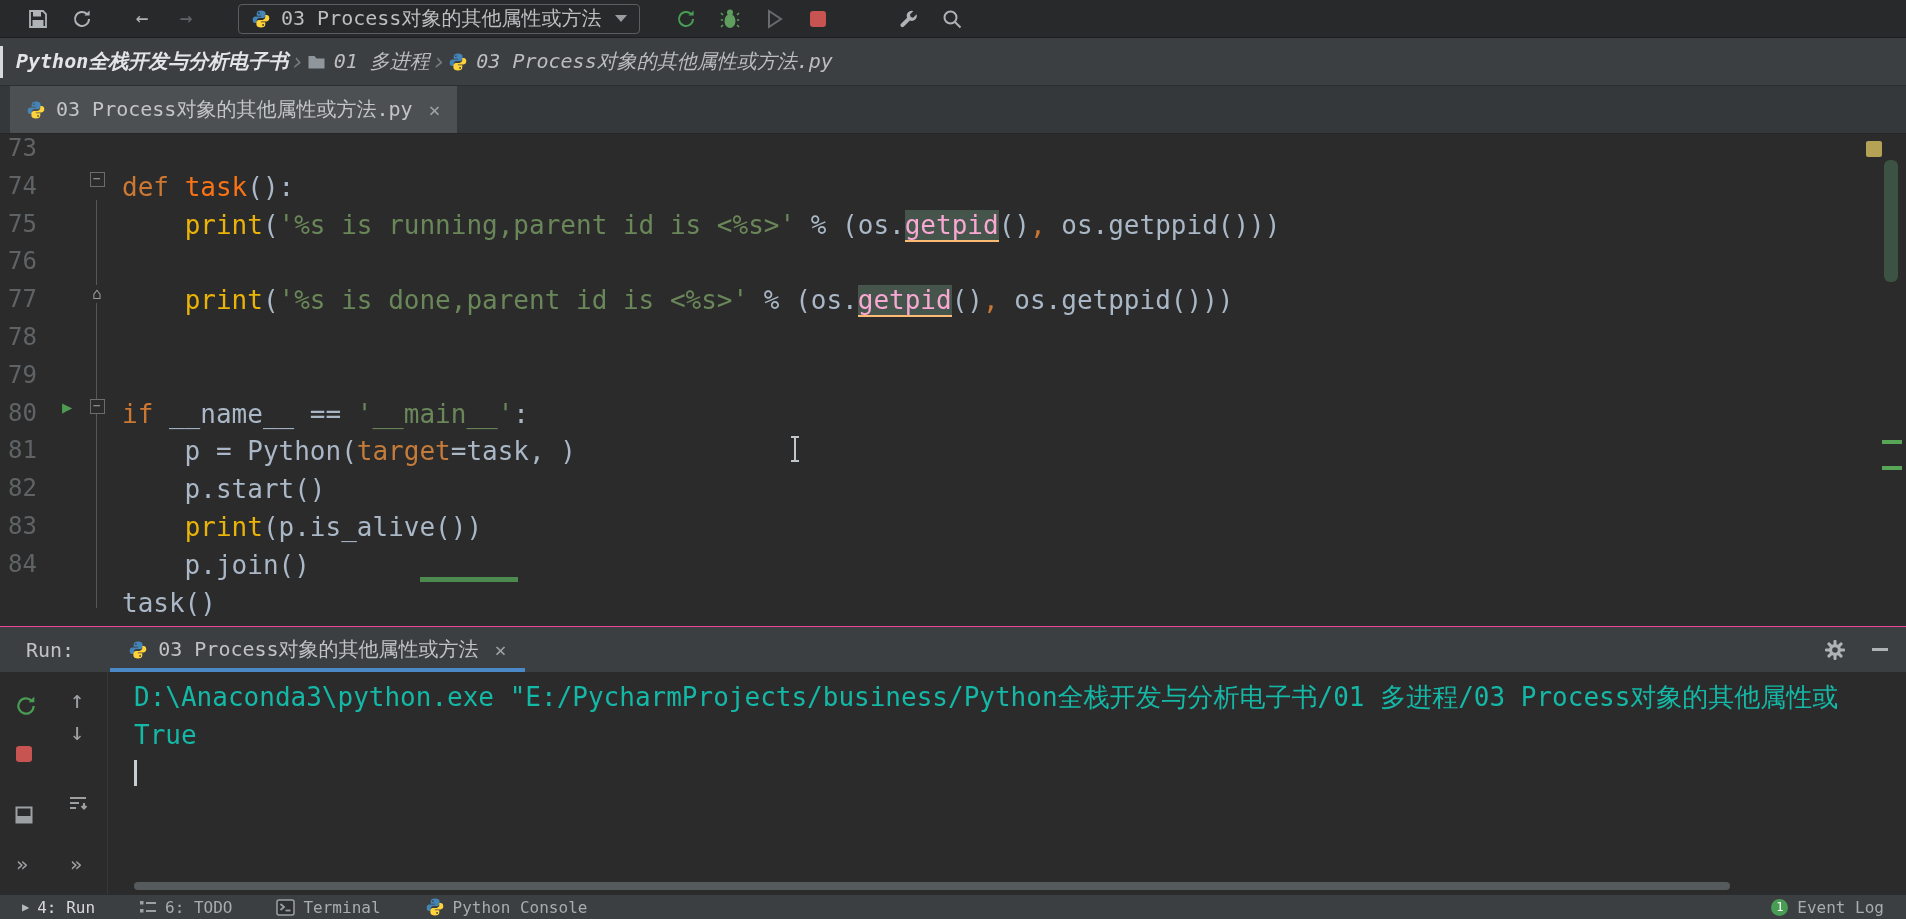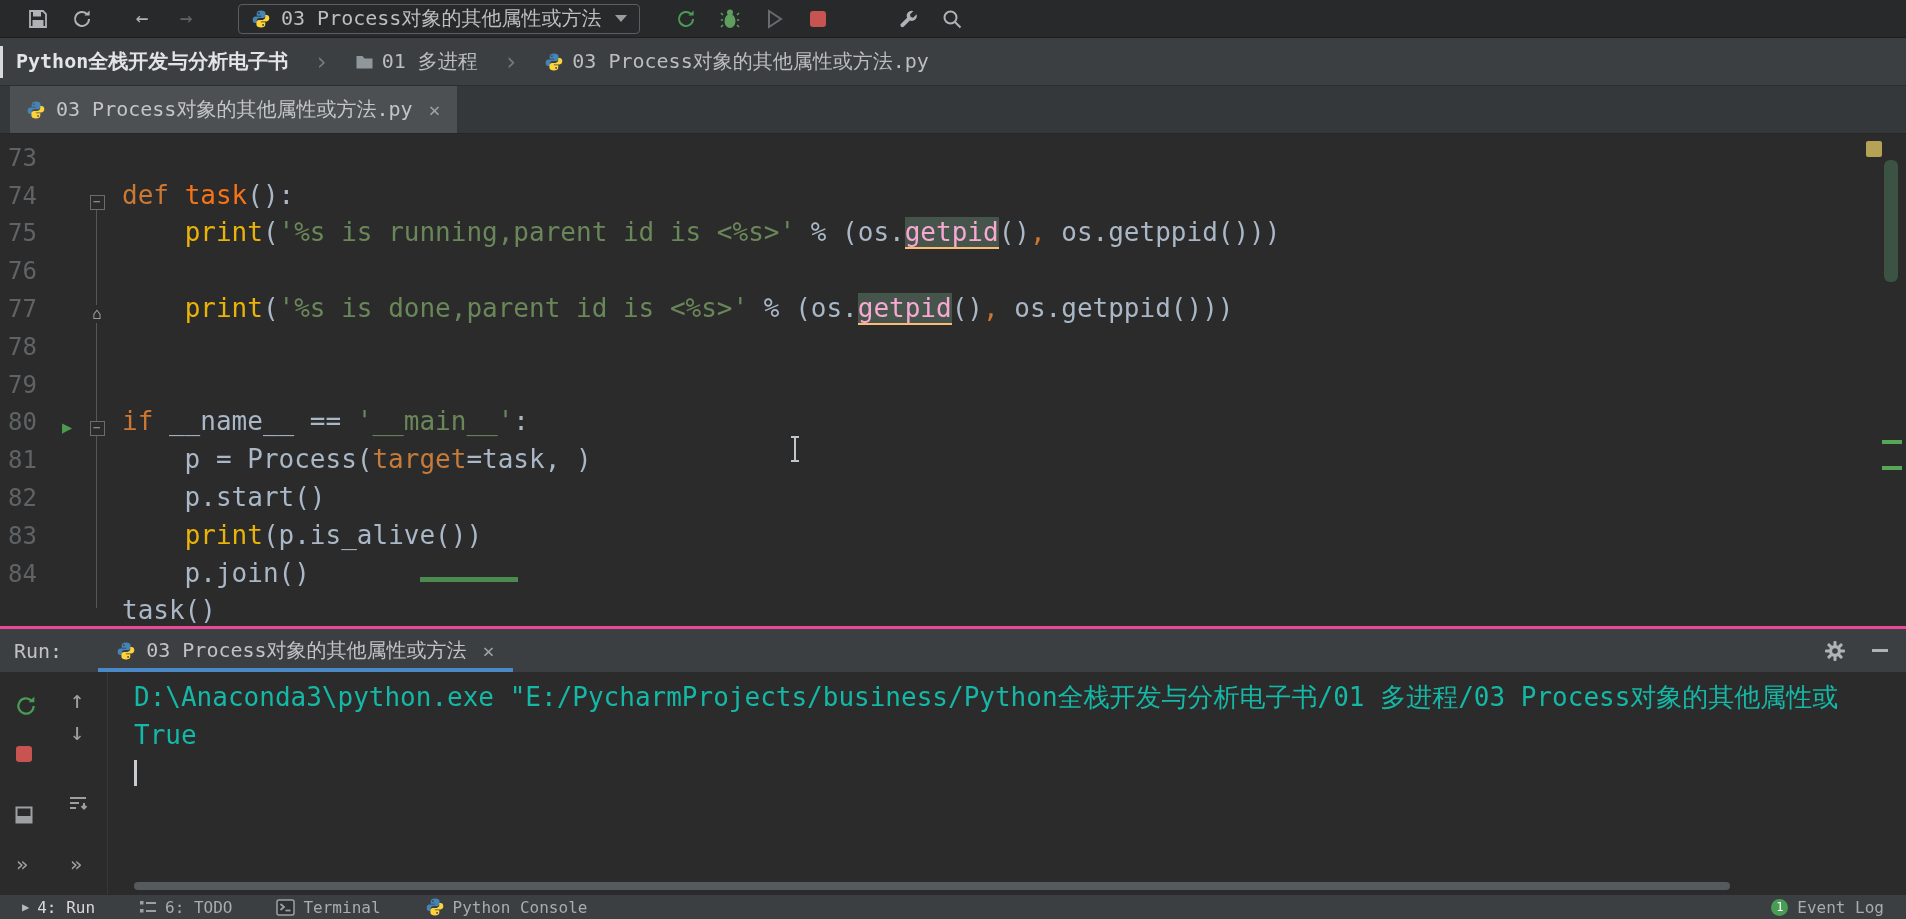--- a/index.html
+++ b/index.html
@@ -25,43 +25,43 @@
     border:1px solid #5b5e60; border-radius:4px; padding:0 12px; margin-left:20px;
     color:#bcbec0; font-size:20px; white-space:nowrap;
   }
   .dd-arrow { width:0; height:0; border-left:6px solid transparent; border-right:6px solid transparent; border-top:7px solid #9a9da0; margin-left:4px; }
   .stop-sq { width:16px; height:16px; background:#c75450; border-radius:3px; }
 
   
   .breadcrumbs {
     position:absolute; top:38px; left:0; right:0; height:48px;
     background:#3c3f41; border-bottom:1px solid #2c2e30;
-    display:flex; align-items:center; gap:26px; padding-left:16px;
-    font-size:20px; color:#bbbdbf; white-space:nowrap;
+    display:flex; align-items:center; gap:2px; padding-left:16px;
+    font-size:20px; color:#bbbdbf; white-space:nowrap;font-style:italic;
   }
   .left-accent { position:absolute; left:0; top:8px; width:3px; height:32px; background:#d7d9da; }
   .crumb-root { color:#e2e4e6; font-weight:bold; }
   .crumb-sep { color:#75797c; font-size:24px; }
   .crumb { display:flex; align-items:center; gap:8px; }
 
   
   .tabstrip {
     position:absolute; top:86px; left:0; right:0; height:48px;
     background:#35383a; border-bottom:1px solid #252728;
   }
   .ed-tab {
     position:absolute; left:10px; top:0; bottom:0; background:#4c5052;
     display:flex; align-items:center; gap:10px; padding:0 16px;
     font-size:20px; color:#c3c5c7; white-space:nowrap;
   }
   .tab-close { color:#9ca1a5; font-size:20px; margin-left:6px; }
 
   
   .editor { position:absolute; top:134px; left:0; right:0; height:492px; overflow:hidden; }
-  .line { display:flex; align-items:flex-end; height:37.8px; }
+  .line { display:flex; align-items:flex-start; height:37.8px; }
   .ln { flex:none; width:50px; padding-left:8px; color:#606366; font-size:24px; }
   .slot-run { flex:none; width:34px; display:flex; align-items:center; justify-content:center; }
   .slot-fold { flex:none; width:26px; display:flex; align-items:center; justify-content:center; position:relative; z-index:2; }
   .code { white-space:pre; font-size:26px; padding-left:12px; }
   .run-arrow { color:#4d9b51; font-size:17px; line-height:1; }
   .fold-box {
     width:15px; height:15px; border:1px solid #6a6d6f; background:#2b2b2b;
     color:#9a9da0; font-size:13px; line-height:12px; text-align:center;
   }
   .fold-end { color:#9a9da0; font-size:16px; line-height:1; background:#2b2b2b; padding:1px 2px; }
@@ -77,22 +77,22 @@
 
   
   .insp-square { position:absolute; right:24px; top:141px; width:16px; height:16px; background:#b5a254; border-radius:2px; }
   .v-thumb { position:absolute; right:8px; top:160px; width:14px; height:122px; background:#3f5a49; border-radius:6px; opacity:.85; }
   .tick { position:absolute; right:4px; width:20px; height:4px; background:#57a657; }
   .tick.t1 { top:440px; } .tick.t2 { top:466px; }
 
   
   .run-header {
     position:absolute; top:626px; left:0; right:0; height:46px;
-    background:#3c3f41; border-top:3px solid #ec4899;
-    display:flex; align-items:center; font-size:20px; color:#c0c2c4; white-space:nowrap;
+    background:#3c3f41; border-top:1px solid #ec4899;
+    display:flex; align-items:center; font-size:20px; color:#c0c2c4; white-space:nowrap;padding-left:12px;
   }
   .run-label { margin-left:14px; }
   .run-tab { position:relative; display:flex; align-items:center; gap:10px; height:100%; padding:0 18px; margin-left:36px; }
   .run-tab::after { content:""; position:absolute; left:0; right:0; bottom:0; height:4px; background:#4a88c7; }
   .rh-right { margin-left:auto; display:flex; align-items:center; gap:26px; padding-right:18px; }
   .min-bar { width:16px; height:3px; background:#b0b3b5; }
 
   .run-body { position:absolute; top:672px; left:0; right:0; height:222px; background:#2b2b2b; }
   .rail { position:absolute; left:0; top:0; bottom:0; width:108px; border-right:1px solid #35383a; }
   .rail .r-item { position:absolute; display:flex; align-items:center; justify-content:center; }
@@ -285,21 +285,21 @@
         </span>
         <span class="slot-fold">
           <span class="fold-box">−</span>
         </span>
         <span class="code"><span class="tok-kw">if</span><span class="tok-pl"> __name__ == </span><span class="tok-str">'__main__'</span><span class="tok-pl">:</span></span>
       </div>
       <div class="line">
         <span class="ln">81</span>
         <span class="slot-run"></span>
         <span class="slot-fold"></span>
-        <span class="code"><span class="tok-pl">    p = Process(</span><span class="tok-kwarg">target</span><span class="tok-pl">=task, )</span></span>
+        <span class="code"><span class="tok-pl">    p = Python(</span><span class="tok-kwarg">target</span><span class="tok-pl">=task, )</span></span>
       </div>
       <div class="line">
         <span class="ln">82</span>
         <span class="slot-run"></span>
         <span class="slot-fold"></span>
         <span class="code"><span class="tok-pl">    p.start()</span></span>
       </div>
       <div class="line">
         <span class="ln">83</span>
         <span class="slot-run"></span>

